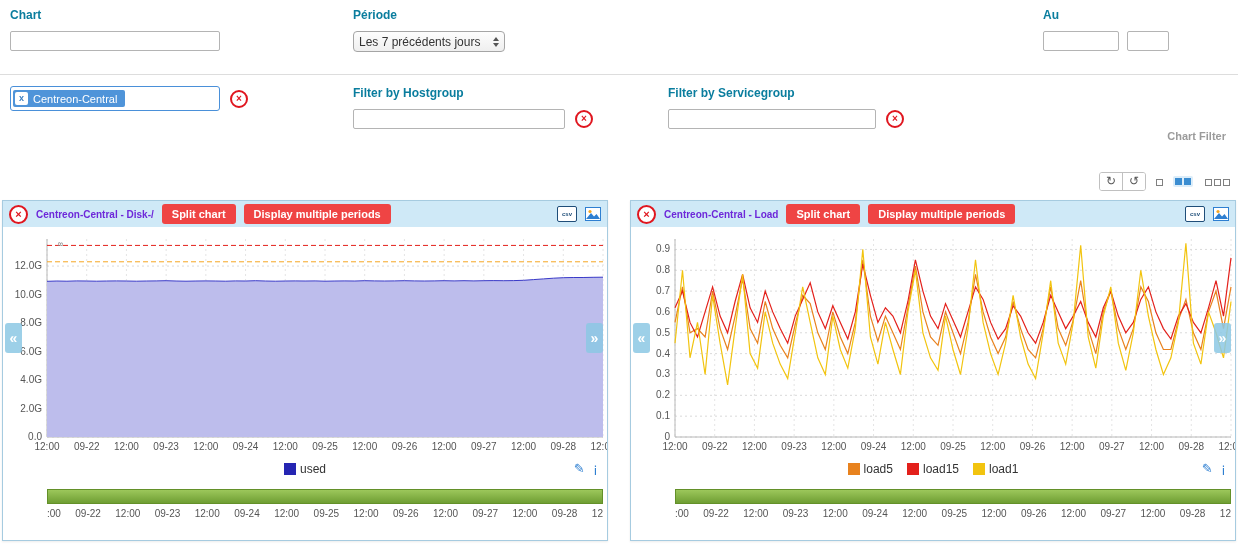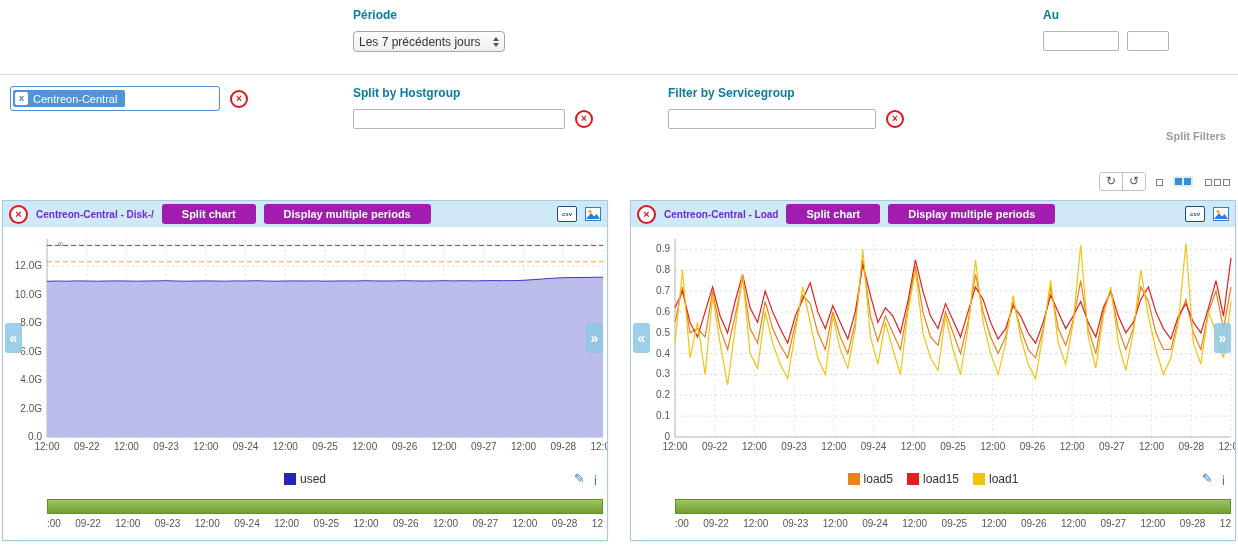--- a/index.html
+++ b/index.html
@@ -53,49 +53,53 @@
   .layout-one,.layout-three{cursor:pointer}
 
   
   .panels{position:absolute;top:200px;left:2px;width:1234px;display:flex;gap:22px}
   .panel{flex:0 0 606px;height:341px;border:1px solid #a6cbe0;background:#fff;box-sizing:border-box;
       box-shadow:0 1px 2px rgba(0,0,0,.08)}
   .panel-header{height:26px;background:#cfe9f7;display:flex;align-items:center;padding:0 6px;gap:8px}
   .close-icon{flex:none;width:15px;height:15px;border:2px solid #e0161f;border-radius:50%;background:#fff;
       color:#e0161f;font-weight:bold;font-size:11px;line-height:14px;text-align:center;cursor:pointer}
   .panel-title{font-weight:bold;font-size:10px;color:#6d28d9;white-space:nowrap}
-  .teal-btn{background:#a21caf;color:#fff;border:none;border-radius:3px;font-family:"Liberation Sans",sans-serif;
-      font-weight:bold;font-size:11px;padding:4px 20px;cursor:pointer;white-space:nowrap}
+  .teal-btn{background:#ef4444;color:#fff;border:none;border-radius:3px;font-family:"Liberation Sans",sans-serif;
+      font-weight:bold;font-size:11px;padding:4px 10px;cursor:pointer;white-space:nowrap}
   .header-spacer{flex:1}
   .csv-icon{width:18px;height:14px;border:1px solid #1f4e79;border-radius:2px;background:#fff;color:#1f4e79;
       font-weight:bold;font-size:6px;line-height:14px;text-align:center;cursor:pointer;text-transform:lowercase}
   .img-icon{cursor:pointer;display:flex}
 
   .chart-body{position:relative;height:228px;margin-top:4px}
   .chart-svg text{font-family:"Liberation Sans",sans-serif}
   .nav-arrow{position:absolute;top:92px;width:17px;height:30px;background:rgba(140,200,228,.85);
       color:#fff;border-radius:3px;font-weight:bold;font-size:14px;line-height:30px;text-align:center;cursor:pointer}
   .nav-arrow.left{left:2px}.nav-arrow.right{right:4px}
 
-  .legend-row{position:relative;height:20px;margin-top:10px;display:flex;justify-content:center;align-items:center}
+  .legend-row{position:relative;height:20px;margin-top:0;display:flex;justify-content:center;align-items:center}
   .legend{display:flex;gap:14px;align-items:center}
   .legend-item{display:flex;align-items:center;gap:4px;font-size:12px;color:#333;cursor:pointer}
   .legend-swatch{width:12px;height:12px;display:inline-block}
   .chart-tools{position:absolute;right:10px;top:2px;display:flex;gap:9px;font-size:13px;color:#2e7fd1}
   .chart-tools span{cursor:pointer}
 
   .green-bar{height:13px;margin:10px 4px 0 44px;background:linear-gradient(#9cc75b,#6f9e33);
       border:1px solid #639029;cursor:pointer}
   .timeline{display:flex;justify-content:space-between;margin:4px 4px 0 44px;font-size:10px;color:#555;overflow:hidden}
 </style>
 </head>
 <body>
 
 <div class="filters">
 
+  <div class="field f-chart">
+    <label>Chart</label>
+    <input class="ti w210" style="">
+  </div>
 
   <div class="field f-periode">
     <label>Période</label>
     <div class="selectbox">
       <span class="sel-text">Les 7 précédents jours</span>
       <span class="arrows">
           <i class="arr-up"></i>
           <i class="arr-down"></i>
         </span>
     </div>
@@ -115,36 +119,36 @@
         <span class="chip">
           <span class="chip-x">x</span>
           <span>Centreon-Central</span>
         </span>
       </div>
       <span class="clear-x">×</span>
     </div>
   </div>
 
   <div class="field row2 f-hostgroup">
-    <label>Split by Hostgroup</label>
+    <label>Filter by Hostgroup</label>
     <div class="combo-row">
       <input class="ti w212" style="">
       <span class="clear-x">×</span>
     </div>
   </div>
 
   <div class="field row2 f-servicegroup">
     <label>Filter by Servicegroup</label>
     <div class="combo-row">
       <input class="ti w208" style="">
       <span class="clear-x">×</span>
     </div>
   </div>
 
-  <div class="section-label">Split Filters</div>
+  <div class="section-label">Chart Filter</div>
 </div>
 
 <div class="top-toolbar">
   <span class="refresh-group">
     <span class="tbtn">↻</span>
     <span class="tbtn">↺</span>
   </span>
   <span class="layout-one"><i></i></span>
   <span class="layout-two">
       <i></i>

